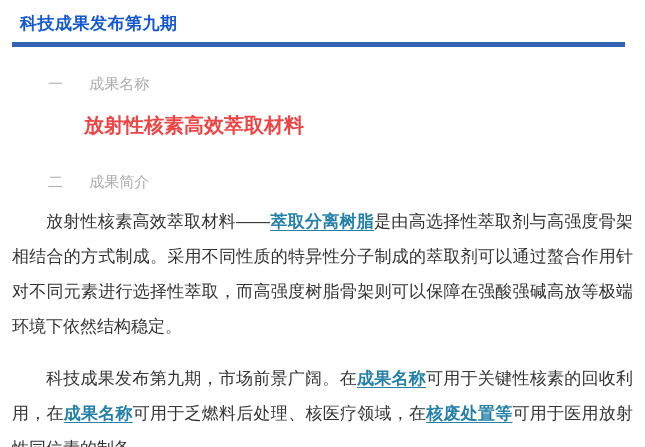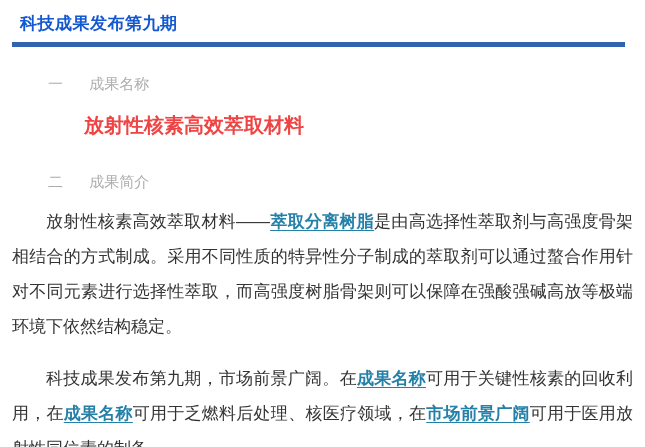--- a/index.html
+++ b/index.html
@@ -84,15 +84,15 @@
 
   <div class="achievement-name">放射性核素高效萃取材料</div>
 
   <div class="section-heading second">
     <span class="section-index">二</span>
     <span>成果简介</span>
   </div>
 
   <p class="para"><span>放射性核素高效萃取材料——</span><span class="hl">萃取分离树脂</span><span>是由高选择性萃取剂与高强度骨架相结合的方式制成。采用不同性质的特异性分子制成的萃取剂可以通过螯合作用针对不同元素进行选择性萃取，而高强度树脂骨架则可以保障在强酸强碱高放等极端环境下依然结构稳定。</span></p>
 
-  <p class="para second"><span>科技成果发布第九期，市场前景广阔。在</span><span class="hl">成果名称</span><span>可用于关键性核素的回收利用，在</span><span class="hl">成果名称</span><span>可用于乏燃料后处理、核医疗领域，在</span><span class="hl">市场前景广阔</span><span>可用于医用放射性同位素的制备。</span></p>
+  <p class="para second"><span>科技成果发布第九期，市场前景广阔。在</span><span class="hl">成果名称</span><span>可用于关键性核素的回收利用，在</span><span class="hl">成果名称</span><span>可用于乏燃料后处理、核医疗领域，在</span><span class="hl">核废处置等</span><span>可用于医用放射性同位素的制备。</span></p>
 
 </div>
 
 </body></html>

